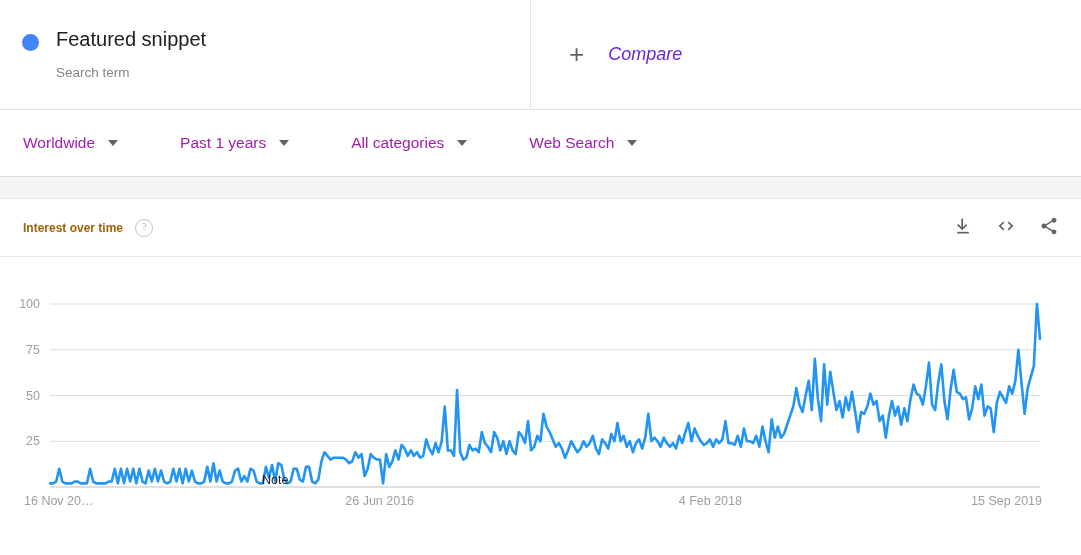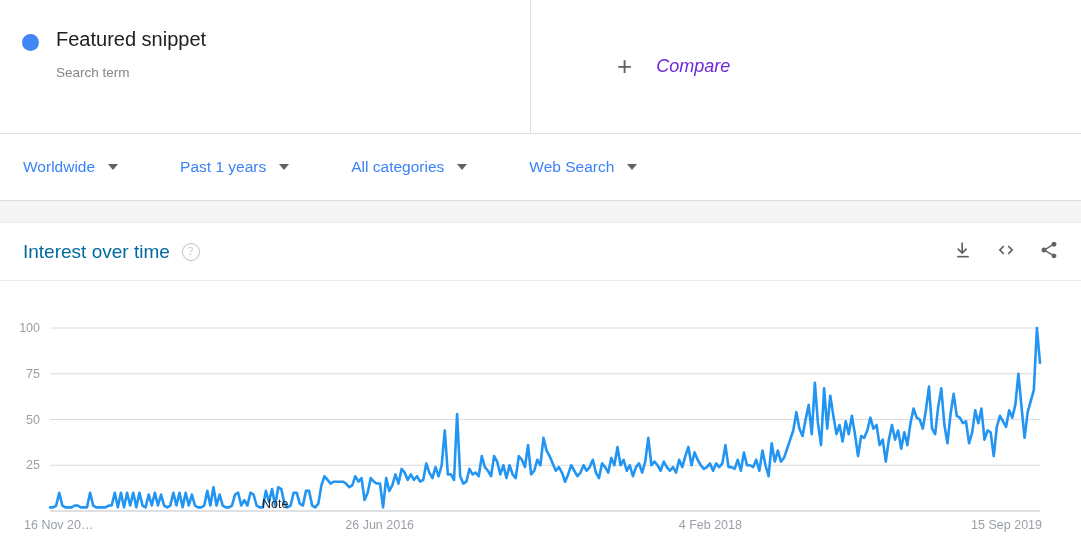--- a/index.html
+++ b/index.html
@@ -8,24 +8,23 @@
     margin: 0; padding: 0;
     width: 1081px; height: 555px;
     background: #ffffff;
     font-family: "Liberation Sans", "DejaVu Sans", sans-serif;
     overflow: hidden;
   }
 
   
   .term-bar {
     display: flex;
-    height: 134px;
+    height: 110px;
     background: #ffffff;
     border-bottom: 1px solid #e0e0e0;
-    gap: 48px;
   }
   .term-cell {
     width: 531px;
     display: flex;
     align-items: flex-start;
     padding: 26px 0 0 22px;
     border-right: 1px solid #e0e0e0;
   }
   .term-dot {
     width: 17px; height: 17px;
@@ -77,21 +76,21 @@
     padding-left: 23px;
   }
   .filter {
     display: flex;
     align-items: center;
     margin-right: 62px;
     cursor: pointer;
   }
   .filter-label {
     font-size: 15.5px;
-    color: #3b82f6;
+    color: #a21caf;
     white-space: nowrap;
   }
   .caret {
     width: 0; height: 0;
     border-left: 5.5px solid transparent;
     border-right: 5.5px solid transparent;
     border-top: 6px solid #5f6368;
     margin-left: 13px;
   }
 
@@ -111,22 +110,23 @@
   .card-header {
     height: 58px;
     display: flex;
     align-items: center;
     justify-content: space-between;
     padding: 0 22px 0 23px;
     border-bottom: 1px solid #e8eaed;
   }
   .card-title-wrap { display: flex; align-items: center; }
   .card-title {
-    font-size: 19px;
-    color: #0369a1;
+    font-size: 12px;
+    color: #a16207;
+    font-weight: bold;
   }
   .help-icon {
     width: 18px; height: 18px;
     border: 1.4px solid #bdc1c6;
     border-radius: 50%;
     color: #bdc1c6;
     font-size: 12px;
     line-height: 15px;
     text-align: center;
     margin-left: 12px;

